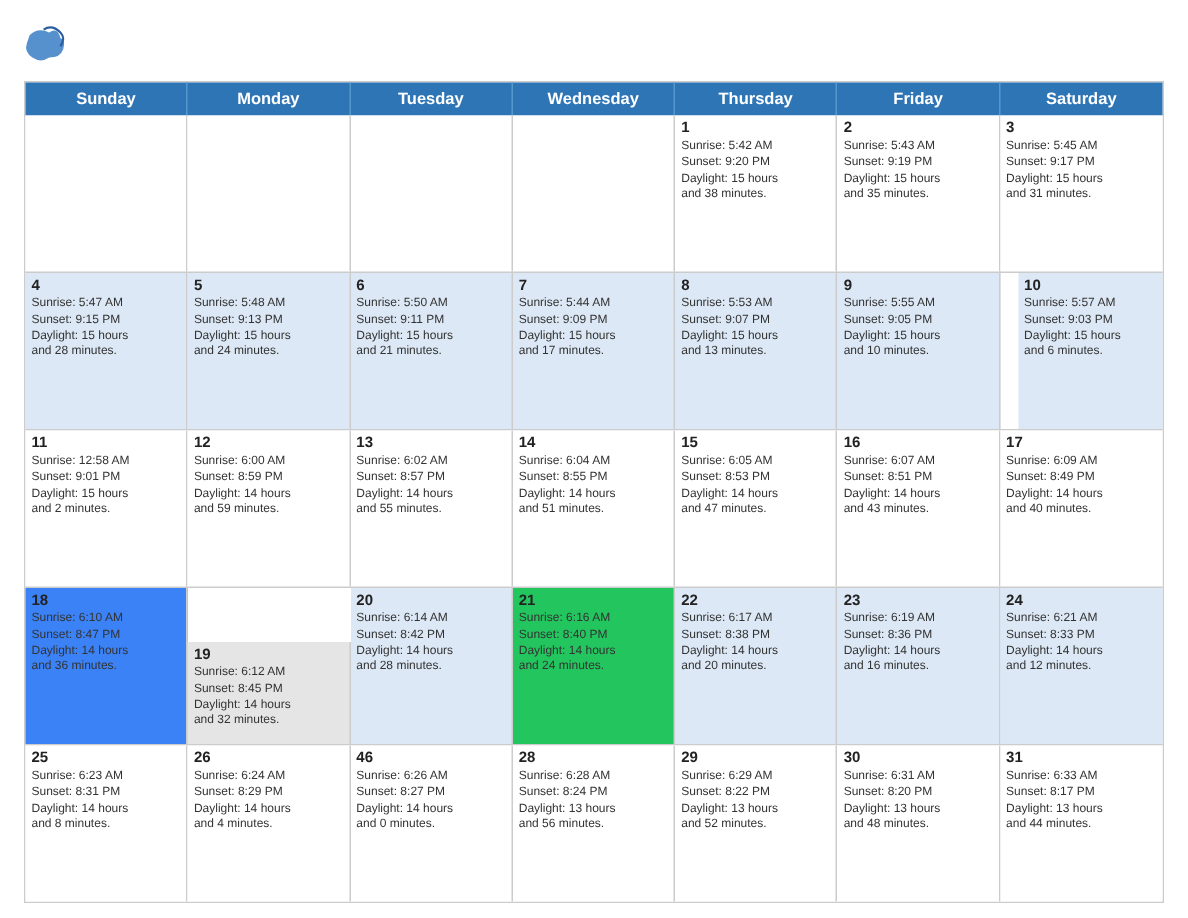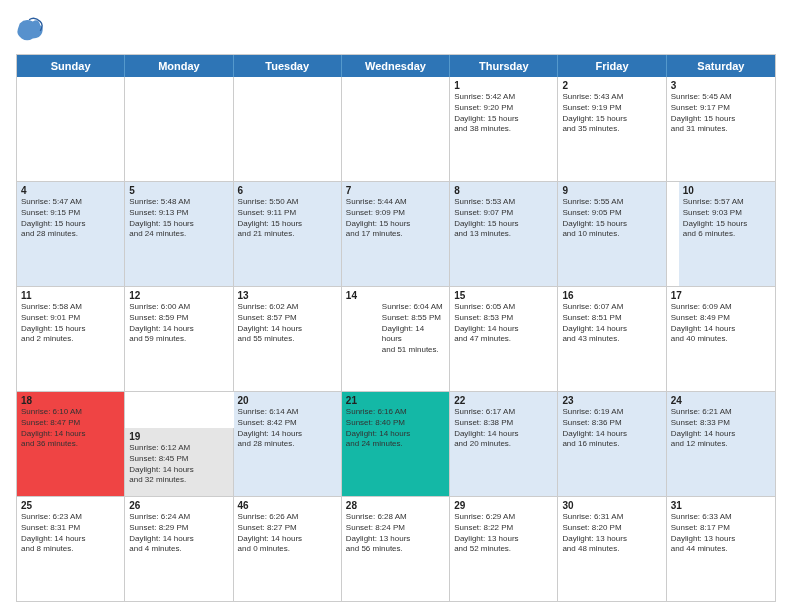--- a/index.html
+++ b/index.html
@@ -224,42 +224,42 @@
             <span class="day-num">10</span>
             <div class="cell-text" style="white-space: pre-line;">Sunrise: 5:57 AM
 Sunset: 9:03 PM
 Daylight: 15 hours
 and 6 minutes.</div>
           </div>
         </div>
         <div class="cal-row row-odd">
           <div class="cal-cell">
             <span class="day-num">11</span>
-            <div class="cell-text" style="white-space: pre-line;">Sunrise: 5:58 AM
+            <div class="cell-text" style="white-space: pre-line;">Sunrise: 12:58 AM
 Sunset: 9:01 PM
 Daylight: 15 hours
 and 2 minutes.</div>
           </div>
           <div class="cal-cell">
             <span class="day-num">12</span>
             <div class="cell-text" style="white-space: pre-line;">Sunrise: 6:00 AM
 Sunset: 8:59 PM
 Daylight: 14 hours
 and 59 minutes.</div>
           </div>
           <div class="cal-cell">
             <span class="day-num">13</span>
             <div class="cell-text" style="white-space: pre-line;">Sunrise: 6:02 AM
 Sunset: 8:57 PM
 Daylight: 14 hours
 and 55 minutes.</div>
           </div>
           <div class="cal-cell">
             <span class="day-num">14</span>
-            <div class="cell-text" style="white-space: pre-line; margin-left: 36px;">Sunrise: 6:04 AM
+            <div class="cell-text" style="white-space: pre-line;">Sunrise: 6:04 AM
 Sunset: 8:55 PM
 Daylight: 14 hours
 and 51 minutes.</div>
           </div>
           <div class="cal-cell">
             <span class="day-num">15</span>
             <div class="cell-text" style="white-space: pre-line;">Sunrise: 6:05 AM
 Sunset: 8:53 PM
 Daylight: 14 hours
 and 47 minutes.</div>
@@ -273,42 +273,42 @@
           </div>
           <div class="cal-cell">
             <span class="day-num">17</span>
             <div class="cell-text" style="white-space: pre-line;">Sunrise: 6:09 AM
 Sunset: 8:49 PM
 Daylight: 14 hours
 and 40 minutes.</div>
           </div>
         </div>
         <div class="cal-row row-even">
-          <div class="cal-cell alt-row" style="background: #ef4444;">
+          <div class="cal-cell alt-row" style="background: #3b82f6;">
             <span class="day-num">18</span>
             <div class="cell-text" style="white-space: pre-line;">Sunrise: 6:10 AM
 Sunset: 8:47 PM
 Daylight: 14 hours
 and 36 minutes.</div>
           </div>
           <div class="cal-cell alt-row" style="background: #e5e5e5; margin-top: 36px;">
             <span class="day-num">19</span>
             <div class="cell-text" style="white-space: pre-line;">Sunrise: 6:12 AM
 Sunset: 8:45 PM
 Daylight: 14 hours
 and 32 minutes.</div>
           </div>
           <div class="cal-cell alt-row" style="background: rgb(220, 232, 245);">
             <span class="day-num">20</span>
             <div class="cell-text" style="white-space: pre-line;">Sunrise: 6:14 AM
 Sunset: 8:42 PM
 Daylight: 14 hours
 and 28 minutes.</div>
           </div>
-          <div class="cal-cell alt-row" style="background: #14b8a6;">
+          <div class="cal-cell alt-row" style="background: #22c55e;">
             <span class="day-num">21</span>
             <div class="cell-text" style="white-space: pre-line;">Sunrise: 6:16 AM
 Sunset: 8:40 PM
 Daylight: 14 hours
 and 24 minutes.</div>
           </div>
           <div class="cal-cell alt-row" style="background: rgb(220, 232, 245);">
             <span class="day-num">22</span>
             <div class="cell-text" style="white-space: pre-line;">Sunrise: 6:17 AM
 Sunset: 8:38 PM

